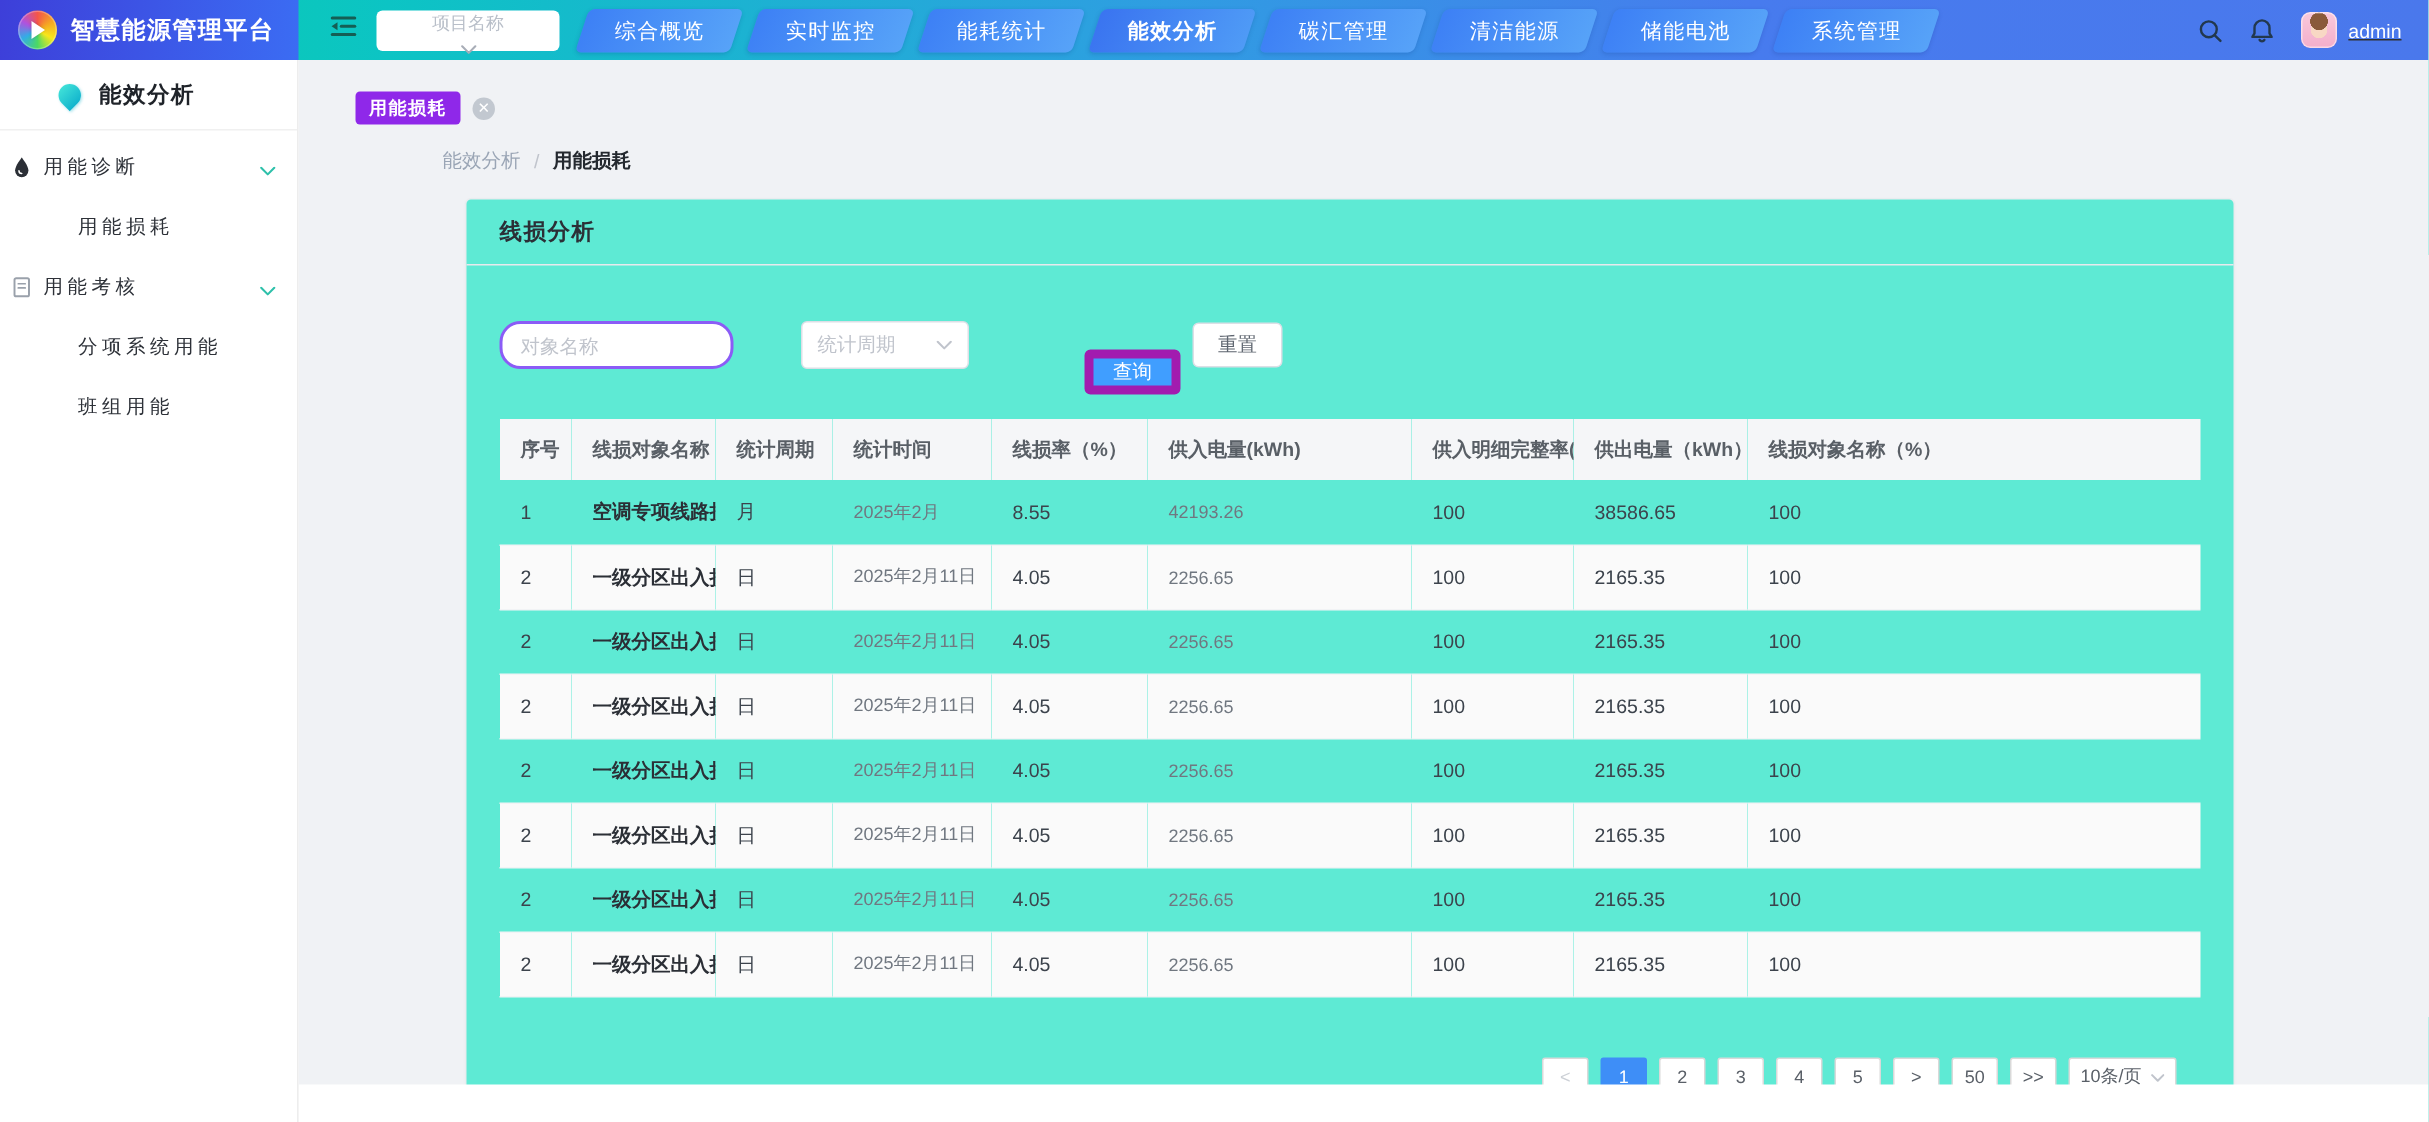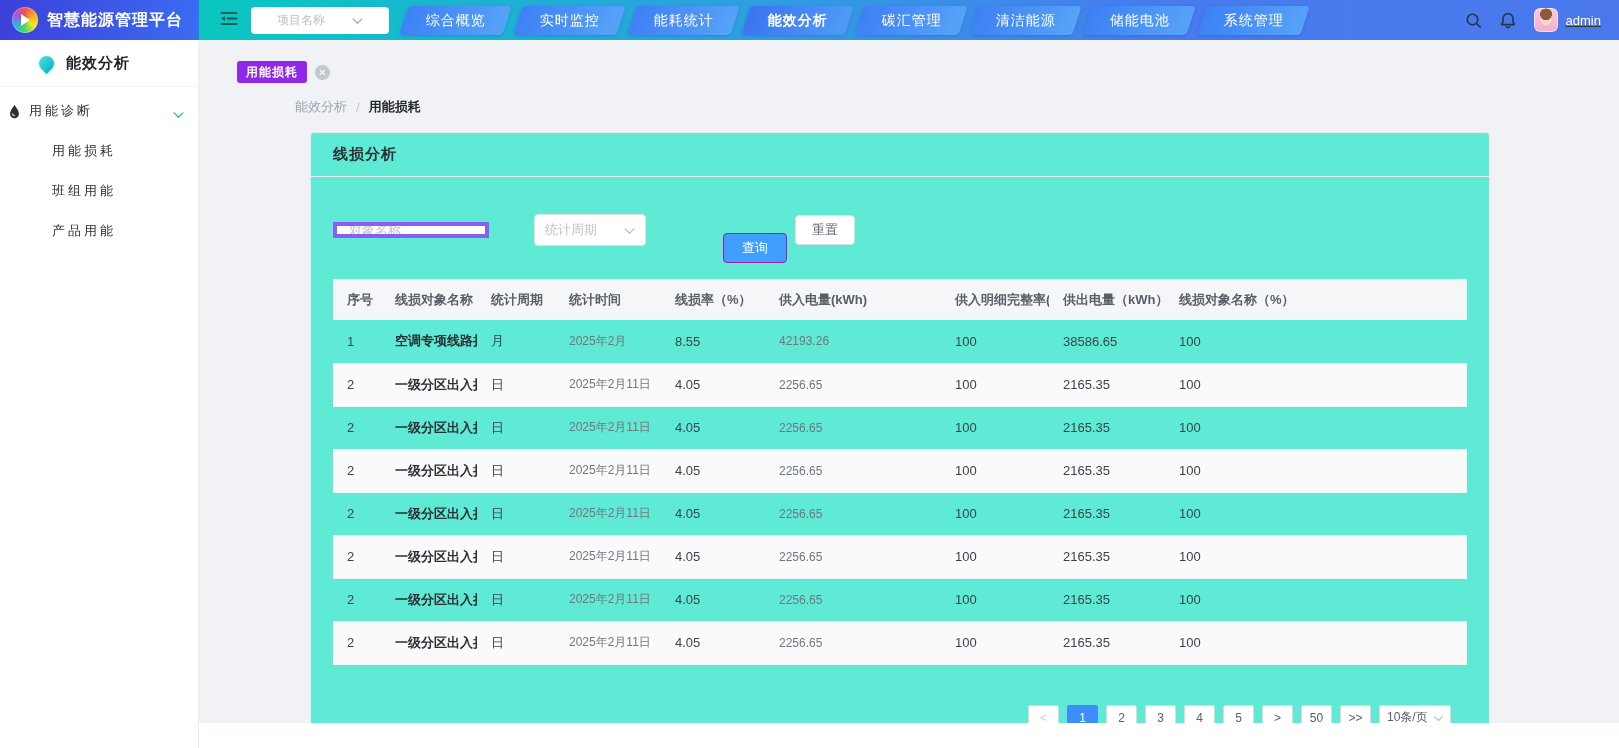--- a/index.html
+++ b/index.html
@@ -31,22 +31,22 @@
   .logo-icon::after {
     content:""; position:absolute; left:9px; top:7px;
     border-left:9px solid #fff; border-top:6px solid transparent; border-bottom:6px solid transparent;
     filter:drop-shadow(0 0 1px rgba(0,0,0,.2));
   }
   .logo-title { color:#fff; font-size:16px; font-weight:700; margin-left:9px; letter-spacing:1px; white-space:nowrap; }
 
   .fold-btn { margin-left:21px; display:flex; align-items:center; cursor:pointer; }
 
   .hdr-select {
-    margin-left:13px; width:138px; height:27px; background:#fff; border-radius:4px;
-    display:flex; align-items:center; justify-content:space-between; padding:0 26px; cursor:pointer;
+    margin-left:13px; width:122px; height:27px; background:#fff; border-radius:4px;
+    display:flex; align-items:center; justify-content:space-between; padding:0 2px; cursor:pointer;flex-direction:column;
   }
   .hdr-select .ph { color:#b9bfc9; font-size:12px; }
 
   .nav-tabs { display:flex; align-items:center; margin-left:15px; }
   .nav-tab {
     width:103px; height:29px; margin-right:11px;
     transform:skewX(-18deg); border-radius:4px; cursor:pointer;
     background:linear-gradient(100deg,#3d80f5 0%,#57a3f8 100%);
     box-shadow:0 1px 3px rgba(20,60,140,.25);
     display:flex; align-items:center; justify-content:center;
@@ -113,32 +113,32 @@
 
   .card {
     margin:16px 0 0 15px; background:#5eead4; border:1px solid #e9ecef; border-radius:4px;
     box-shadow:0 1px 2px rgba(0,0,0,.03);
   }
   .card-title-row { padding:12px 22px; border-bottom:1px solid #e8eaed; }
   .card-title { font-size:15px; font-weight:700; color:#2b2f36; letter-spacing:1px; }
 
   .filter-row { display:flex; align-items:center; padding:20px 22px 0; }
   .text-input {
-    width:156px; height:16px; border:4px solid #8b5cf6; border-radius:0;
+    width:156px; height:32px; border:2px solid #8b5cf6; border-radius:14px;
     padding:0 12px; font-size:13px; color:#303133; outline:none;
     font-family:"Liberation Sans","DejaVu Sans",sans-serif;
   }
   .text-input::placeholder { color:#c0c4cc; }
   .sel-box {
     margin-left:45px; width:112px; height:32px; border:1px solid #dcdfe6; border-radius:4px;
     display:flex; align-items:center; justify-content:space-between; padding:0 10px; cursor:pointer; background:#fff;
   }
   .sel-box .ph { color:#c0c4cc; font-size:13px; }
   .btn { height:30px; border-radius:4px; font-size:13px; display:flex; align-items:center; justify-content:center; cursor:pointer; }
-  .btn-primary { margin-left:77px; width:64px; background:#409eff; border:1px solid #a21caf; color:#fff;margin-top:36px; }
+  .btn-primary { margin-left:77px; width:64px; background:#409eff; border:6px solid #a21caf; color:#fff;margin-top:36px; }
   .btn-plain { margin-left:8px; width:60px; background:#fff; border:1px solid #dcdfe6; color:#5f6670; }
 
   .table-wrap { margin:16px 22px 0; }
   table { width:100%; border-collapse:collapse; table-layout:fixed; }
   thead th {
     background:#f5f6f8; height:41px; text-align:left; padding-left:14px;
     font-size:13px; font-weight:700; color:#595f66; white-space:nowrap; overflow:hidden;
   }
   tbody td {
     height:43px; padding-left:14px; font-size:13px; color:#3c434c;
@@ -268,30 +268,44 @@
       </span>
     </div>
     <div>
 
         <div class="menu-child">
           <span>用能损耗</span>
         </div>
 
       </div>
 
+    <div class="menu-group">
+      <span class="g-icon">
+        <svg width="13" height="15" viewBox="0 0 14 16" fill="none">
+          <rect x="1.8" y="1.5" width="10.4" height="13" rx="1.2" stroke="#9aa1ab" stroke-width="1.4"></rect>
+          <path d="M4.5 5.5h5M4.5 8.5h5" stroke="#9aa1ab" stroke-width="1.2" stroke-linecap="round"></path>
+        </svg>
+      </span>
+      <span class="g-label">用能考核</span>
+      <span class="chev">
+        <svg width="11" height="7" viewBox="0 0 12 8" fill="none">
+            <path d="M1 1l5 5 5-5" stroke="#2ec0aa" stroke-width="1.6" stroke-linecap="round" stroke-linejoin="round"></path>
+          </svg>
+      </span>
+    </div>
     <div>
 
+        <div class="menu-child">
+          <span>分项系统用能</span>
+        </div>
 
         <div class="menu-child">
           <span>班组用能</span>
         </div>
 
-        <div class="menu-child">
-          <span>产品用能</span>
-        </div>
       </div>
   </div>
 </div>
 
 <div class="main">
 
   <div class="chip-bar">
     <div class="tab-chip">用能损耗</div>
     <div class="chip-close">✕</div>
   </div>

